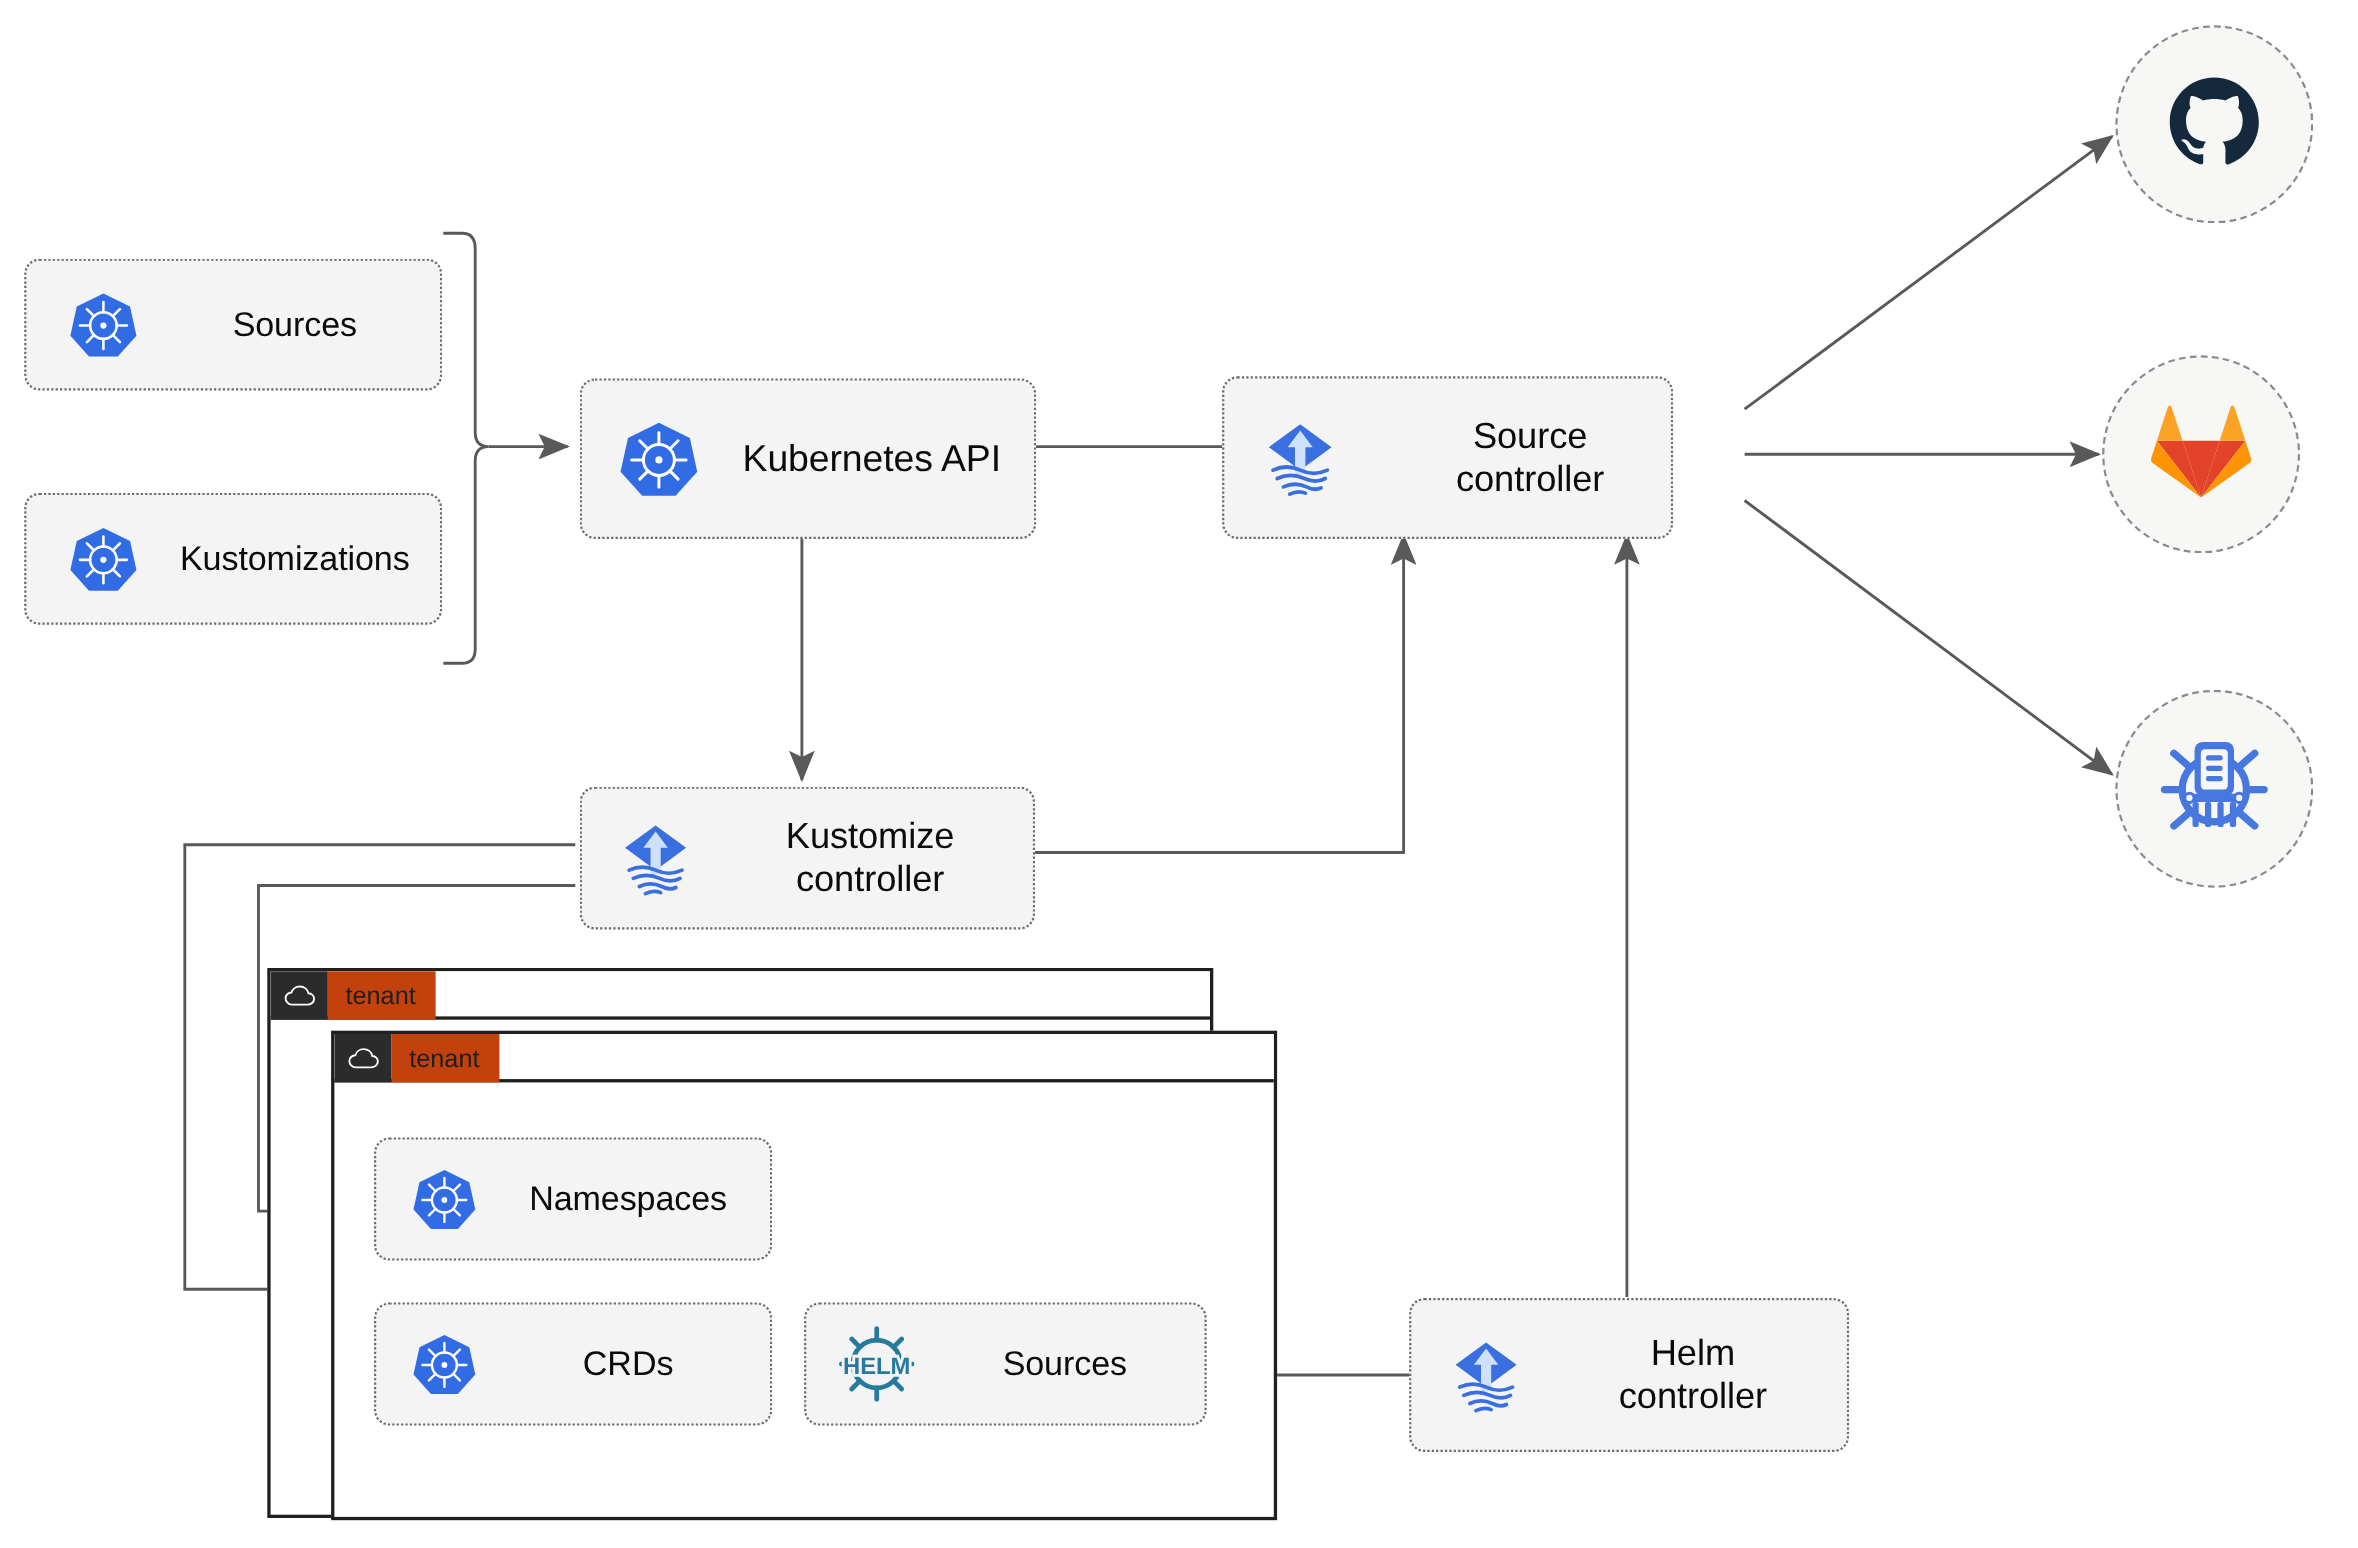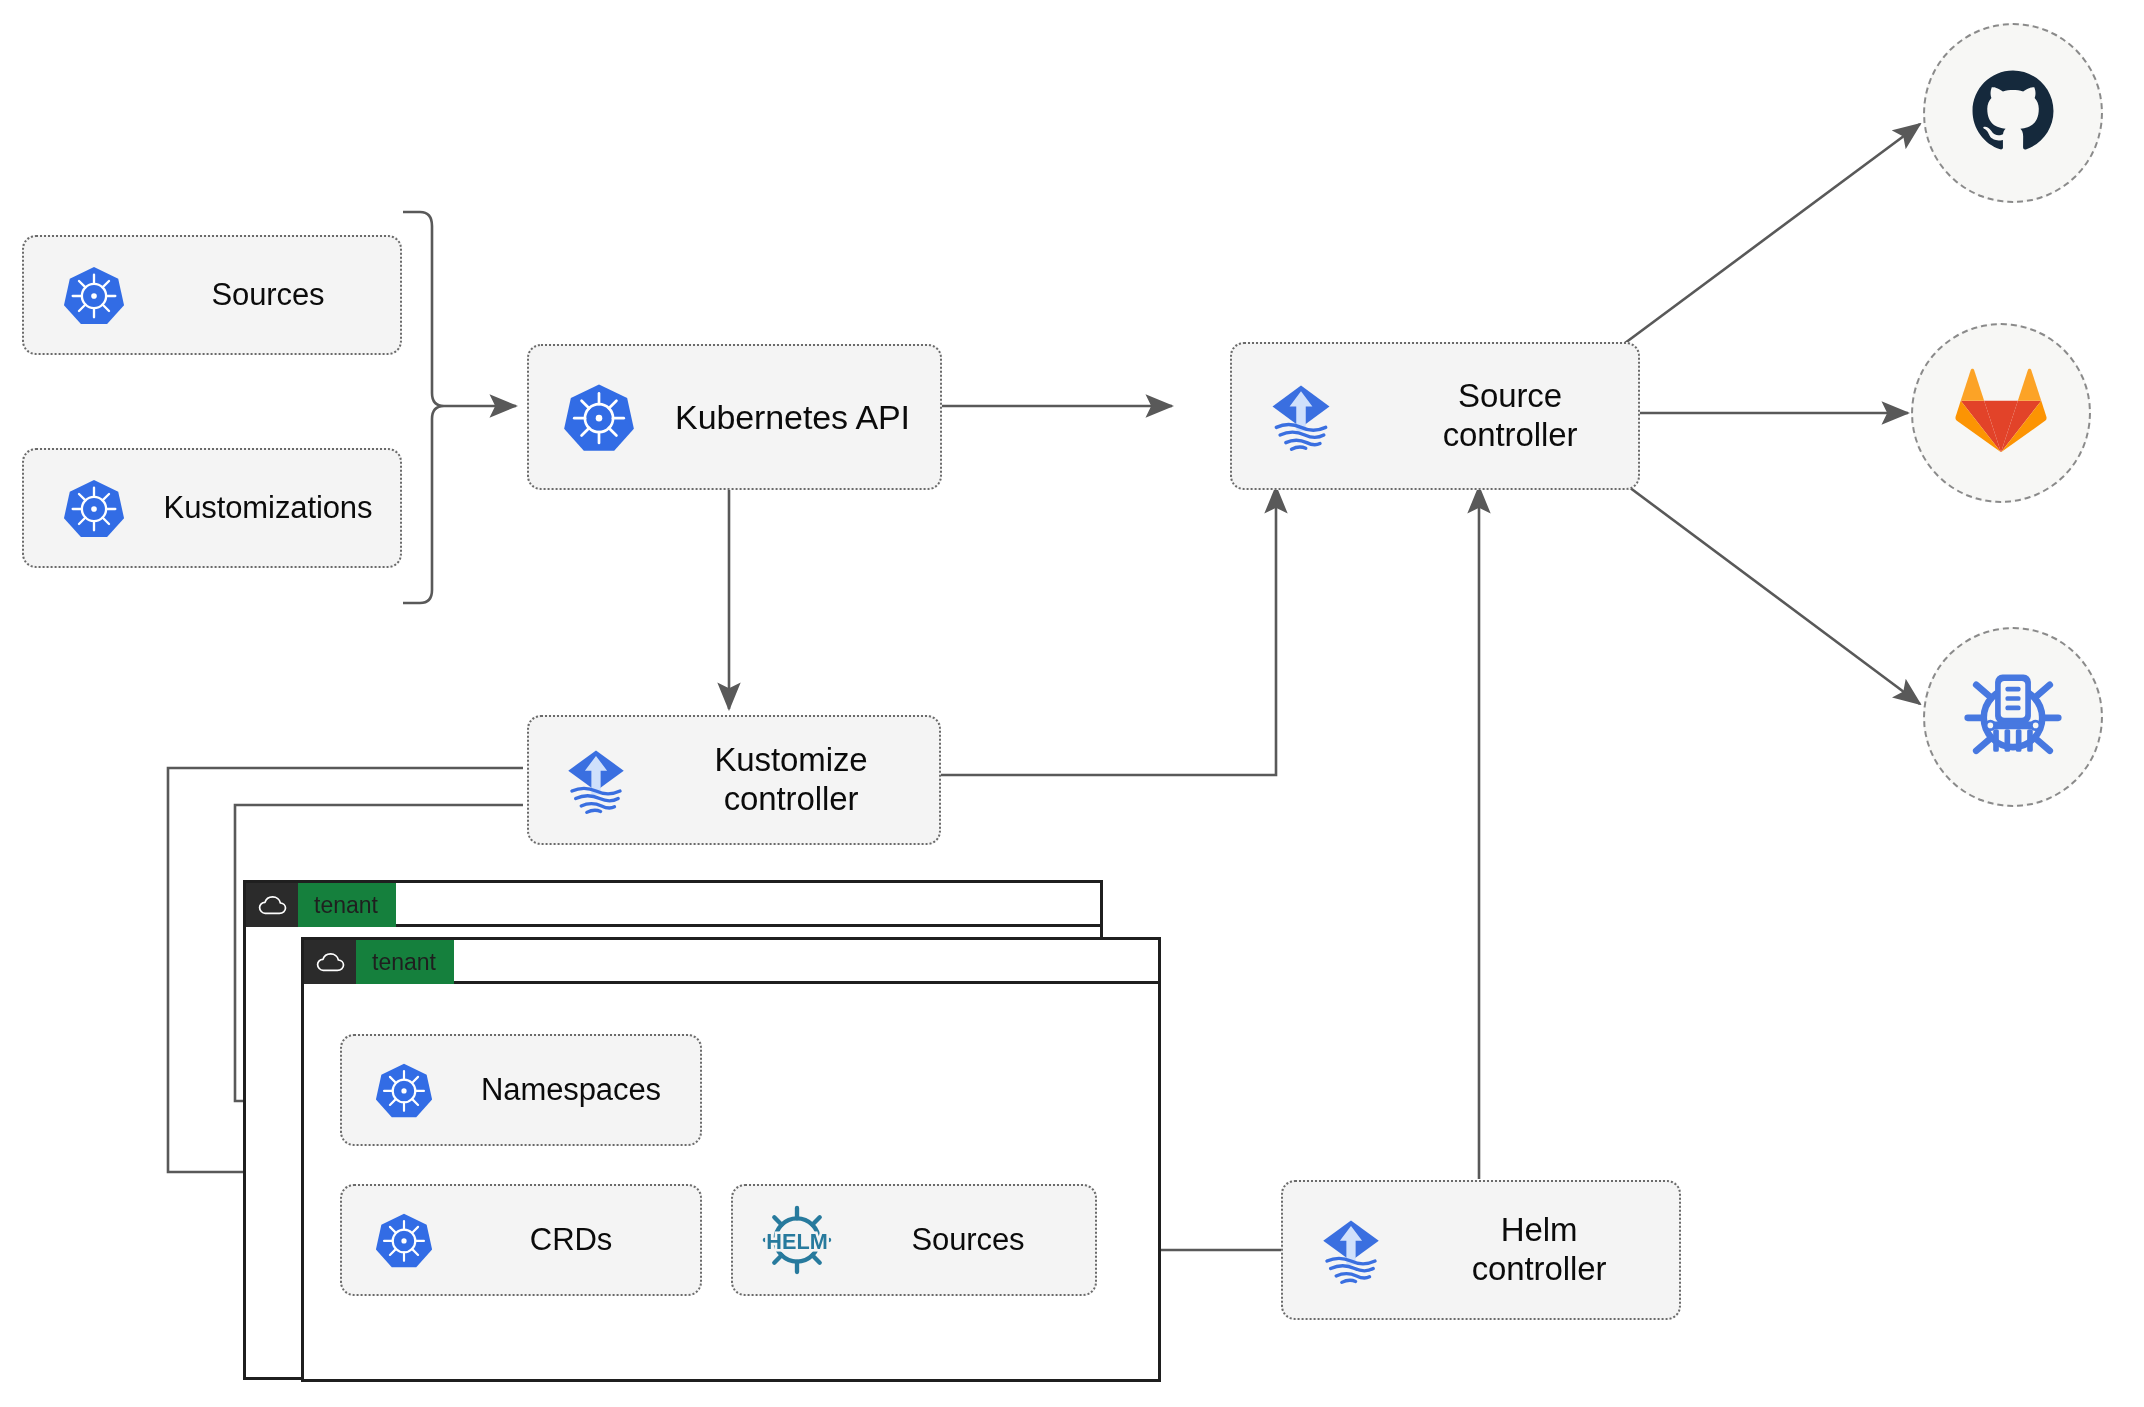--- a/index.html
+++ b/index.html
@@ -38,21 +38,21 @@
   }
   .tenant-hdr{
     position:absolute;left:0;top:0;height:44px;
     display:flex;align-items:stretch;
   }
   .tenant-badge{
     width:52px;background:#2b2b2b;display:flex;align-items:center;justify-content:center;
   }
   .tenant-name{
     display:flex;align-items:center;padding-left:16px;
-    font-size:23px;color:#1f1f1f;background:#15803d;white-space:nowrap;padding-right:18px;
+    font-size:23px;color:#1f1f1f;background:#c2410c;white-space:nowrap;padding-right:18px;
   }
   .tenant-title-strip{
     position:absolute;left:0;top:0;height:44px;width:100%;
     background:#ffffff;border-bottom:3px solid #1f1f1f;box-sizing:border-box;
   }
 </style>
 </head>
 <body>
 
 <div id="stage">
@@ -171,21 +171,21 @@
           <path d="M23.2 24.2 L16.5 17.5"></path>
             <path d="M40.8 41.8 L47.5 48.5"></path>
           <path d="M23.2 41.8 L16.5 48.5"></path>
             <path d="M40.8 24.2 L47.5 17.5"></path>
         </g>
       </svg>
     </span>
     <span class="lbl" style="font-size:34px;">Kubernetes API</span>
   </div>
 
-  <div class="node" style="left:1230px;top:342px;width:410px;height:148px;gap:32px;">
+  <div class="node" style="left:1111px;top:342px;width:410px;height:148px;gap:32px;">
     <span class="ico" style="width:110px;margin-left:14px;">
       <svg width="76" height="76" viewBox="0 0 80 80" aria-hidden="true">
         <path d="M40 8 L70 30 L40 52 L10 30 Z" fill="#3a6fe0"></path>
         <path d="M40 14 L52 30 L45 30 L45 56 L35 56 L35 30 L28 30 Z" fill="#cfe0fb"></path>
         <g stroke="#3a6fe0" stroke-width="3.6" stroke-linecap="round" fill="none">
           <path d="M14 52 Q27 46 40 52 Q53 58 66 52"></path>
           <path d="M18 60 Q31 54 44 60 Q55 65 64 60"></path>
           <path d="M24 68 Q35 63 46 68 Q54 72 60 69"></path>
           <path d="M30 75 Q38 71 45 74"></path>
         </g>

